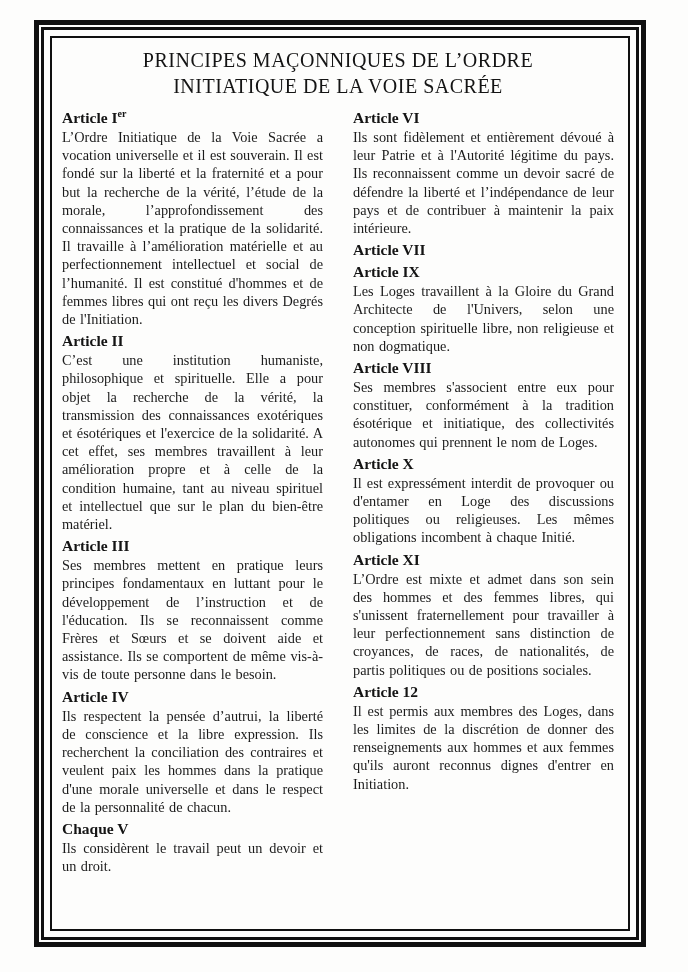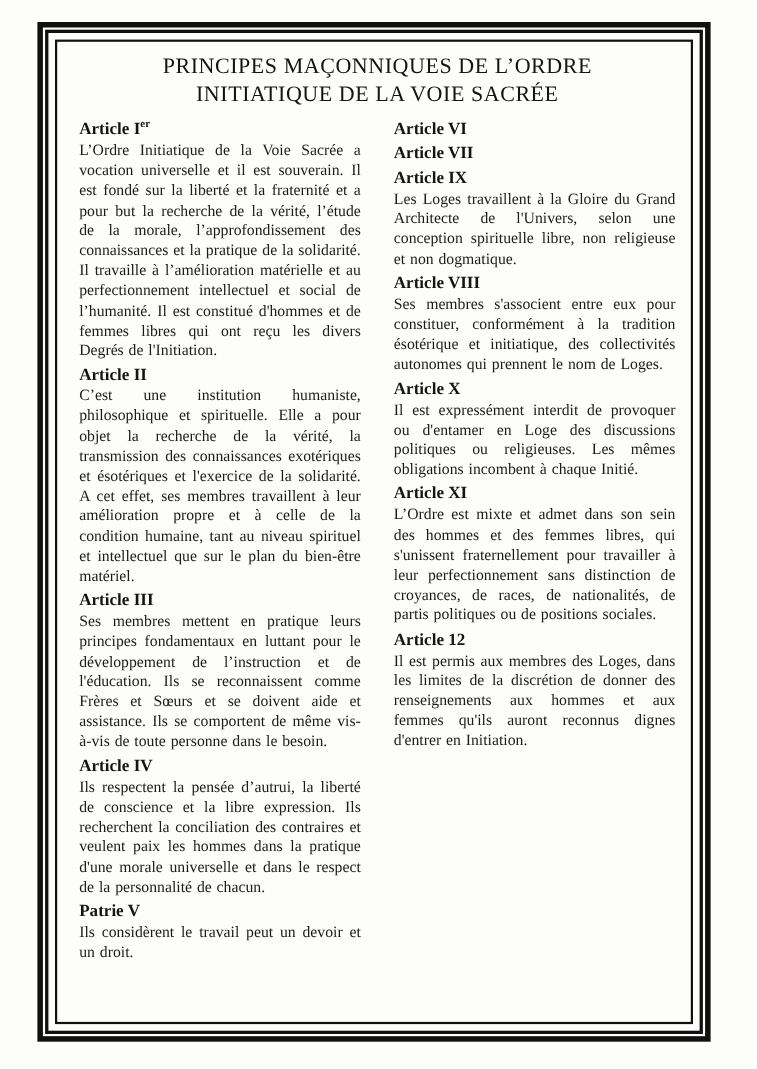--- a/index.html
+++ b/index.html
@@ -31,21 +31,21 @@
     width: 100%;
     height: 100%;
     border: 3px solid #101010;
     padding: 6px;
   }
   .frame-inner {
     box-sizing: border-box;
     width: 100%;
     height: 100%;
     border: 2px solid #101010;
-    padding: 7px 14px 8px 20px;
+    padding: 7px 14px 8px 10px;
     overflow: hidden;
   }
   .title {
     margin: 2px 0 10px 0;
     text-align: center;
     font-size: 20px;
     font-weight: 400;
     line-height: 1.3;
     letter-spacing: 0.5px;
     color: #141414;
@@ -102,28 +102,29 @@
             </div>
             <div class="article">
               <h2 class="article-heading">Article III</h2>
               <p class="article-body">Ses membres mettent en pratique leurs principes fondamentaux en luttant pour le développement de l’instruction et de l'éducation. Ils se reconnaissent comme Frères et Sœurs et se doivent aide et assistance. Ils se comportent de même vis-à-vis de toute personne dans le besoin.</p>
             </div>
             <div class="article">
               <h2 class="article-heading">Article IV</h2>
               <p class="article-body">Ils respectent la pensée d’autrui, la liberté de conscience et la libre expression. Ils recherchent la conciliation des contraires et veulent paix les hommes dans la pratique d'une morale universelle et dans le respect de la personnalité de chacun.</p>
             </div>
             <div class="article">
-              <h2 class="article-heading">Patrie V</h2>
+              <h2 class="article-heading">Chaque V</h2>
               <p class="article-body">Ils considèrent le travail peut un devoir et un droit.</p>
             </div>
           </section>
 
           <section class="col">
             <div class="article">
               <h2 class="article-heading">Article VI</h2>
+              <p class="article-body">Ils sont fidèlement et entièrement dévoué à leur Patrie et à l'Autorité légitime du pays. Ils reconnaissent comme un devoir sacré de défendre la liberté et l’indépendance de leur pays et de contribuer à maintenir la paix intérieure.</p>
             </div>
             <div class="article">
               <h2 class="article-heading">Article VII</h2>
             </div>
             <div class="article">
               <h2 class="article-heading">Article IX</h2>
               <p class="article-body">Les Loges travaillent à la Gloire du Grand Architecte de l'Univers, selon une conception spirituelle libre, non religieuse et non dogmatique.</p>
             </div>
             <div class="article">
               <h2 class="article-heading">Article VIII</h2>

